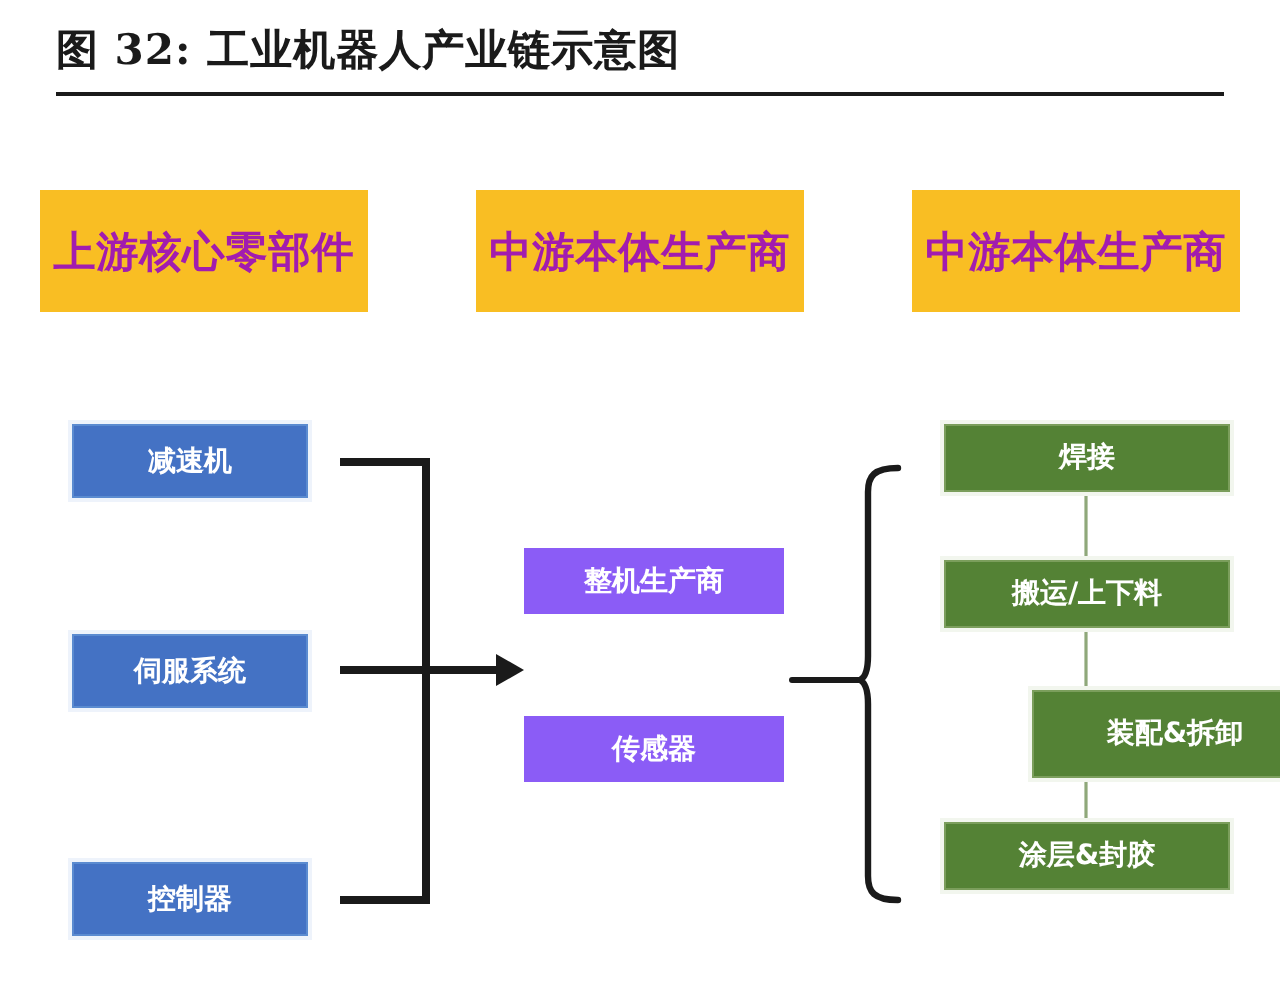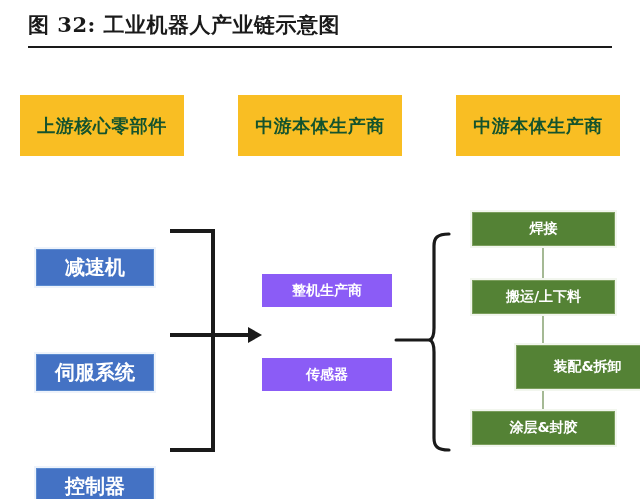--- a/index.html
+++ b/index.html
@@ -48,34 +48,33 @@
     display: flex;
     align-items: center;
     justify-content: center;
     text-align: center;
     font-weight: bold;
     white-space: nowrap;
   }
 
   .header-box {
     background: #F9BE23;
-    color: #14532d;
-    font-size: 18px;
+    color: #a21caf;
+    font-size: 21px;
     letter-spacing: 0.5px;
     font-family: "DejaVu Sans", "Liberation Sans", sans-serif;
     text-align: right;
   }
 
   .blue-box {
     background: #4472C4;
     color: #ffffff;
-    font-size: 20px;
+    font-size: 14px;
     border: 1px solid #5B8BD0;
     box-shadow: 0 0 0 2px #EEF3FB;
-    margin-top: 37px;
   }
 
   .gray-box {
     background: #8b5cf6;
     color: #ffffff;
     font-size: 14px;
   }
 
   .green-box {
     background: #548235;

